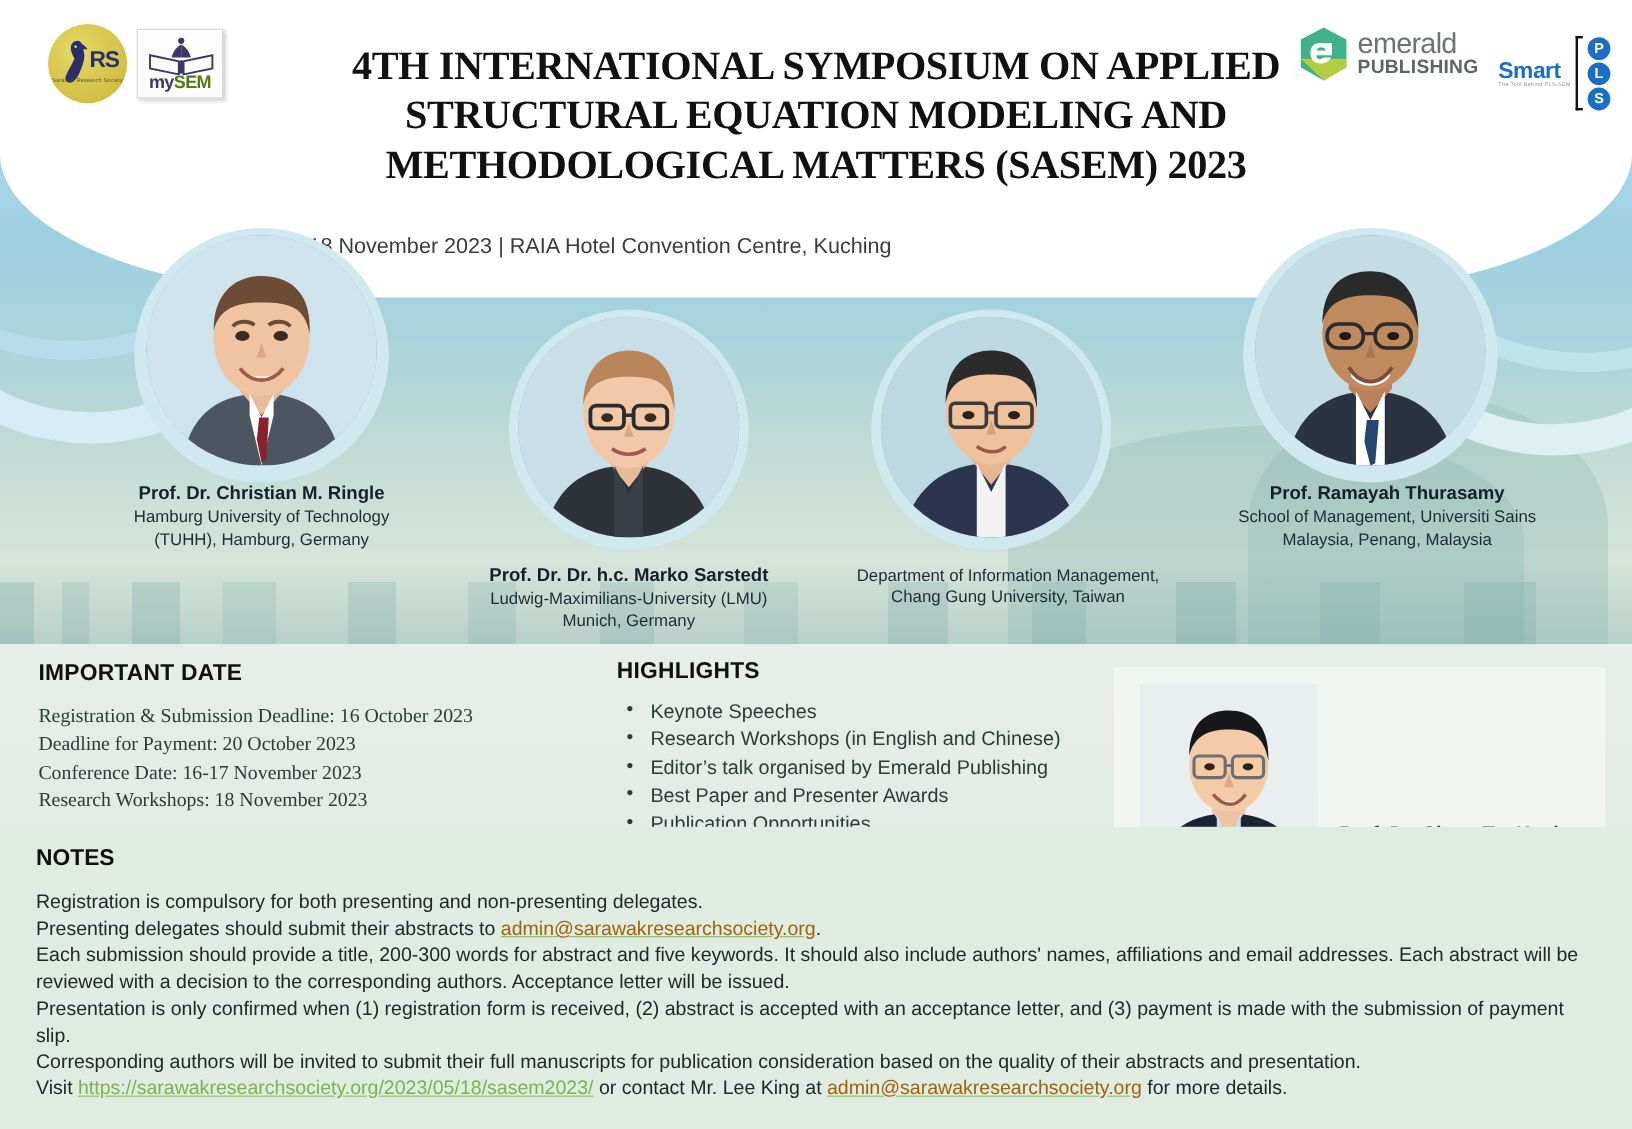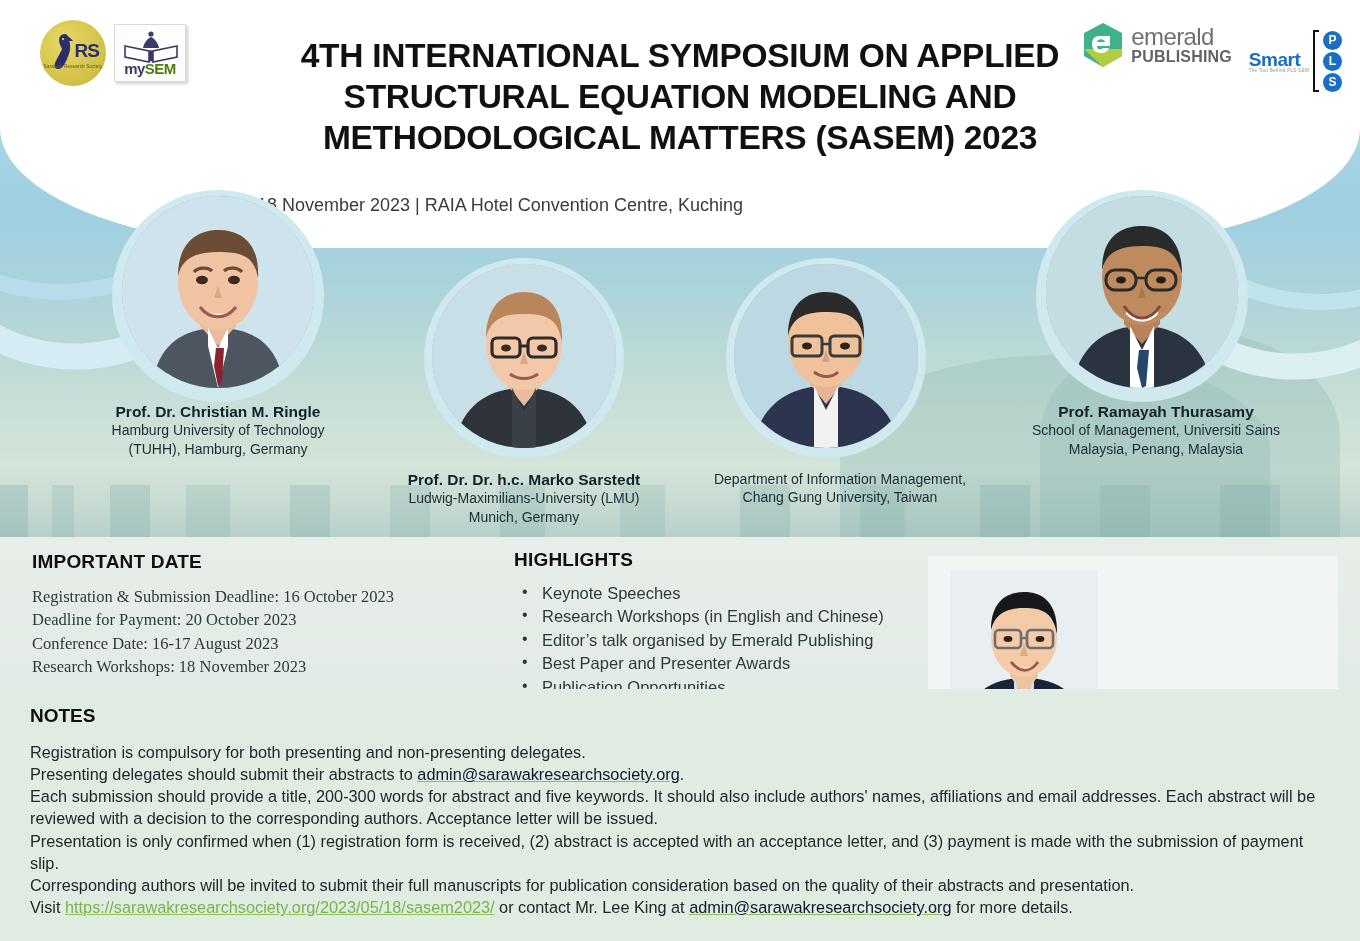--- a/index.html
+++ b/index.html
@@ -172,20 +172,21 @@
     border-left: 2px solid #111; border-top: 2px solid #111; border-bottom: 2px solid #111;
   }
 
   
   .title {
     position: absolute; left: 220px; top: 36px; width: 920px;
     text-align: center;
     font-size: 33.5px; font-weight: 700; line-height: 1.22;
     color: #111111;
     letter-spacing: -0.3px;
+    font-family: Liberation Serif, serif;
   }
   .subtitle {
     position: absolute; left: 231px; top: 195px; width: 920px;
     text-align: left;
     font-size: 18px; color: #3b3b3b; font-weight: 400;
   }
 
   
   .speaker { position: absolute; }
   .speaker .ring {
@@ -260,21 +261,21 @@
     padding: 16px 30px 0 30px;
   }
   .notes-head {
     font-size: 19px; font-weight: 700; color: #101010; margin-bottom: 14px;
   }
   .notes-body {
     font-size: 16.3px; color: #20282b; line-height: 1.36;
   }
   .notes-body p { margin: 0 0 0 0; }
   .lnk {
-    color: #0f172a;
+    color: #a16207;
     text-decoration: underline;
     text-decoration-color: #8fc15a;
   }
   .lnk.green2 { color: #7cb24c; }
 </style>
 </head>
 <body>
 
 <div id="poster">
 
@@ -450,21 +451,21 @@
     </div>
   </div>
 
   <div class="band"></div>
 
   <div style="position:absolute; left:32px; top:551px; width:470px;">
     <div class="sec-head">IMPORTANT DATE</div>
     <div class="dates" style="margin-top:12px;font-family:Liberation Serif, serif;">
       <div>Registration &amp; Submission Deadline: 16 October 2023</div>
       <div>Deadline for Payment: 20 October 2023</div>
-      <div>Conference Date: 16-17 August 2023</div>
+      <div>Conference Date: 16-17 November 2023</div>
       <div>Research Workshops: 18 November 2023</div>
     </div>
   </div>
 
   <div style="position:absolute; left:514px; top:549px; width:420px;">
     <div class="sec-head">HIGHLIGHTS</div>
     <ul class="hl-list" style="margin-top:11px;">
       <li>Keynote Speeches</li>
       <li>Research Workshops (in English and Chinese)</li>
       <li>Editor’s talk organised by Emerald Publishing</li>

